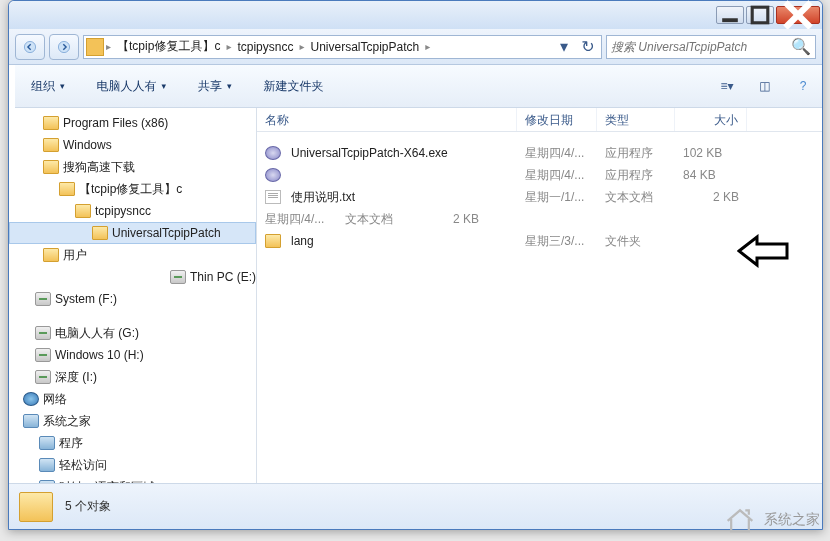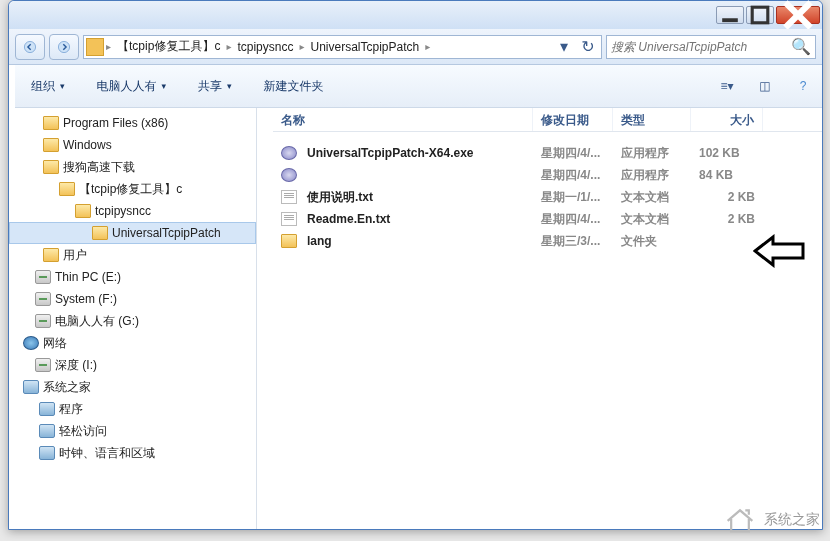--- a/index.html
+++ b/index.html
@@ -21,38 +21,38 @@
 .addr-refresh { width: 22px; text-align: center; color: #3a5a8a; cursor: pointer; }
 .searchbox { width: 210px; height: 24px; background: #fff; border: 1px solid #9fb6d4; display: flex; align-items: center; padding: 0 4px; gap: 19px; }
 .searchbox input { border: none; outline: none; flex: 1; font-size: 12px; color: #888; font-style: italic; }
 
 .toolbar { height: 43px; background: linear-gradient(#f7fbff, #e6eef8); display: flex; align-items: center; padding: 0 8px; gap: 16px; border-bottom: 1px solid #cdd9e8; font-size: 12px; margin-left: 6px; }
 .tool-item { padding: 3px 8px; color: #1a3a6a; cursor: pointer; display: flex; align-items: center; gap: 3px; }
 .tool-drop::after { content: "▾"; font-size: 9px; margin-left: 2px; }
 .tool-spacer { flex: 1; }
 .tool-icon { width: 22px; height: 22px; display: flex; align-items: center; justify-content: center; cursor: pointer; color: #3a5a8a; }
 
-.body { flex: 1; display: flex; min-height: 0; gap: 16px; }
+.body { flex: 1; display: flex; min-height: 0; }
 .sidebar { width: 248px; background: #fff; overflow-y: auto; border-right: 1px solid #d8e0ea; padding: 4px 0; }
 .sidebar::-webkit-scrollbar { width: 16px; }
 .sidebar::-webkit-scrollbar-track { background: #f0f0f0; }
 .sidebar::-webkit-scrollbar-thumb { background: #c0d0e4; border: 1px solid #a0b4cc; border-radius: 2px; }
 .tree-item { display: flex; align-items: center; height: 22px; padding-left: 8px; font-size: 12px; color: #222; cursor: pointer; white-space: nowrap; }
 .tree-item.selected { background: #d6e6f8; border: 1px solid #a8c8ea; }
 .tree-icon { width: 16px; height: 14px; margin-right: 4px; flex-shrink: 0; }
 .folder-ic { background: linear-gradient(#fde9a8, #f3c258); border: 1px solid #d4a030; border-radius: 1px; }
 .drive-ic { background: linear-gradient(#f0f0f0, #c8c8c8); border: 1px solid #999; border-radius: 2px; }
 .drive-ic::before { content: ""; display: block; width: 60%; height: 2px; background: #5a9a5a; margin: 5px auto 0; }
 .net-ic { background: radial-gradient(#8ac4ea, #3a7ab8); border-radius: 50%; border: 1px solid #2a5a8a; }
 .cp-ic { background: linear-gradient(#d0e4f4, #88b4d8); border: 1px solid #5a8ab8; border-radius: 2px; }
 .exe-ic { background: radial-gradient(#d8d8f0, #8888c8); border: 1px solid #6868a8; border-radius: 50%; }
 .txt-ic { background: #fff; border: 1px solid #bbb; position: relative; }
 .txt-ic::before { content: ""; position: absolute; top: 2px; left: 2px; right: 2px; height: 1px; background: #aaa; box-shadow: 0 2px #aaa, 0 4px #aaa; }
 
-.content { flex: 1; background: #fff; position: relative; overflow: auto; font-weight: bold; }
+.content { flex: 1; background: #fff; position: relative; overflow: auto; }
 .col-headers { display: flex; height: 24px; border-bottom: 1px solid #e0e6ee; font-size: 12px; color: #3a5a8a; position: sticky; top: 0; background: #fff; }
 .col-h { padding: 4px 8px; border-right: 1px solid #eef2f8; cursor: pointer; }
 .files { padding: 2px 0; margin-top: 8px; }
 .file-row { display: flex; align-items: center; height: 22px; font-size: 12px; color: #222; cursor: pointer; }
 .file-row .cell { padding: 0 8px; overflow: hidden; text-overflow: ellipsis; white-space: nowrap; }
 .file-row .nm { display: flex; align-items: center; gap: 6px; }
 .gray { color: #888; }
 
 .arrow-overlay { position: absolute; left: 480px; top: 126px; pointer-events: none; }
 
@@ -152,39 +152,43 @@
           <span>tcpipysncc</span>
         </div>
         <div class="tree-item selected" style="padding-left: 82px;">
           <span class="tree-icon folder-ic"></span>
           <span>UniversalTcpipPatch</span>
         </div>
         <div class="tree-item" style="padding-left: 34px; align-items: center;">
           <span class="tree-icon folder-ic"></span>
           <span>用户</span>
         </div>
+        <div class="tree-item" style="padding-left: 26px; justify-content: flex-end;">
+          <span class="tree-icon drive-ic"></span>
+          <span>Thin PC (E:)</span>
+        </div>
         <div class="tree-item" style="padding-left: 26px;">
           <span class="tree-icon drive-ic"></span>
-          <span>Thin PC (E:)</span>
+          <span>System (F:)</span>
+        </div>
+        <div class="tree-item" style="padding-left: 26px; margin-top: 12px;">
+          <span class="tree-icon drive-ic"></span>
+          <span>电脑人人有 (G:)</span>
         </div>
         <div class="tree-item" style="padding-left: 26px;">
           <span class="tree-icon drive-ic"></span>
-          <span>System (F:)</span>
+          <span>Windows 10 (H:)</span>
         </div>
         <div class="tree-item" style="padding-left: 26px;">
           <span class="tree-icon drive-ic"></span>
-          <span>电脑人人有 (G:)</span>
+          <span>深度 (I:)</span>
         </div>
         <div class="tree-item" style="padding-left: 14px;">
           <span class="tree-icon net-ic"></span>
           <span>网络</span>
-        </div>
-        <div class="tree-item" style="padding-left: 26px;">
-          <span class="tree-icon drive-ic"></span>
-          <span>深度 (I:)</span>
         </div>
         <div class="tree-item" style="padding-left: 14px;">
           <span class="tree-icon cp-ic"></span>
           <span>系统之家</span>
         </div>
         <div class="tree-item" style="padding-left: 30px;">
           <span class="tree-icon cp-ic"></span>
           <span>程序</span>
         </div>
         <div class="tree-item" style="padding-left: 30px;">
@@ -225,24 +229,20 @@
           <div class="file-row">
             <div class="cell nm" style="width:260px">
               <span class="tree-icon txt-ic"></span>
               <span>使用说明.txt</span>
             </div>
             <div class="cell gray" style="width:80px">星期一/1/...</div>
             <div class="cell gray" style="width:78px">文本文档</div>
             <div class="cell gray" style="width:72px;text-align:right">2 KB</div>
           </div>
           <div class="file-row">
-            <div class="cell nm" style="width:260px">
-              <span class="tree-icon txt-ic"></span>
-              <span>Readme.En.txt</span>
-            </div>
             <div class="cell gray" style="width:80px">星期四/4/...</div>
             <div class="cell gray" style="width:78px">文本文档</div>
             <div class="cell gray" style="width:72px;text-align:right">2 KB</div>
           </div>
           <div class="file-row">
             <div class="cell nm" style="width:260px">
               <span class="tree-icon folder-ic"></span>
               <span>lang</span>
             </div>
             <div class="cell gray" style="width:80px">星期三/3/...</div>
@@ -252,20 +252,24 @@
         </div>
 
       <div class="arrow-overlay">
         <svg width="54" height="34" viewBox="0 0 54 34">
             <path d="M2 17 L20 3 L20 10 L50 10 L50 24 L20 24 L20 31 Z" fill="#fff" stroke="#000" stroke-width="3"></path>
           </svg>
       </div>
     </div>
   </div>
 
+  <div class="statusbar">
+    <div class="status-ic"></div>
+    <span>5 个对象</span>
+  </div>
 </div>
 
 <div class="watermark">
   <svg class="house" viewBox="0 0 40 34">
       <path d="M6 18 L20 6 L34 18 M10 16 V30 H30 V16 M26 6 H30 V11" fill="none" stroke="#bbb" stroke-width="2.5"></path>
     </svg>
   <span>系统之家</span>
 </div>
 
 </body></html>

